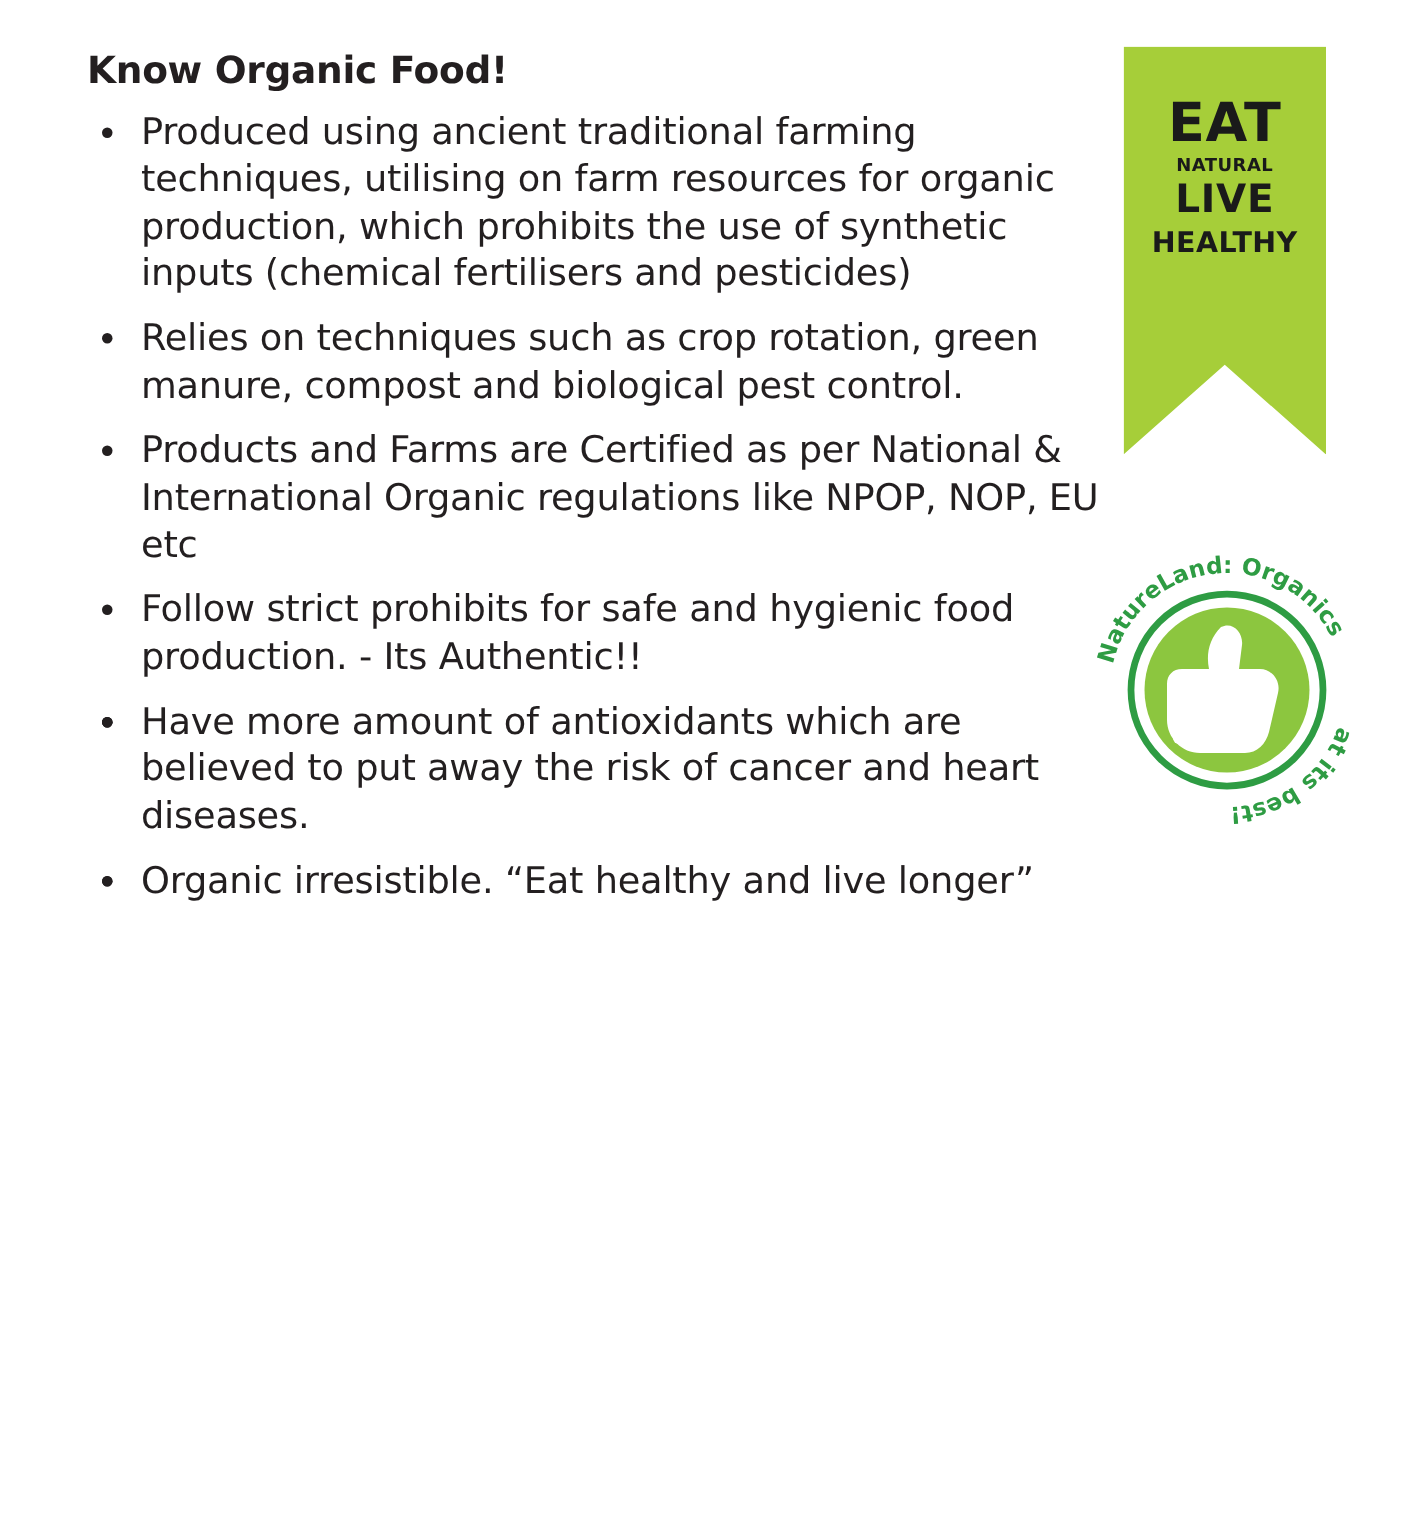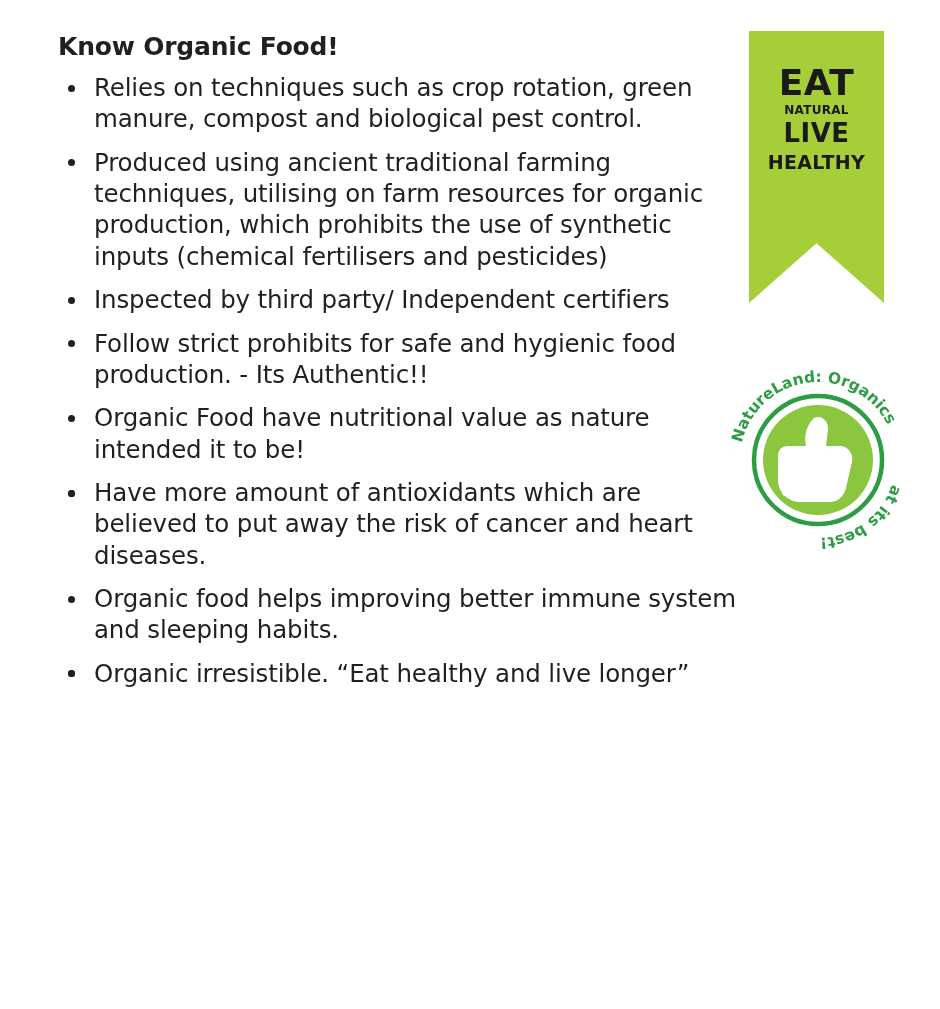--- a/index.html
+++ b/index.html
@@ -122,28 +122,27 @@
   }
 </style>
 </head>
 <body>
 
 <div class="page">
 
   <div class="content">
     <h1 class="title">Know Organic Food!</h1>
     <ul class="bullets">
+      <li><span class="dot"></span><span>Produced using ancient traditional farming techniques, utilising on farm resources for organic production, which prohibits the use of synthetic inputs (chemical fertilisers and pesticides)</span></li>
       <li><span class="dot"></span><span>Relies on techniques such as crop rotation, green manure, compost and biological pest control.</span></li>
-      <li><span class="dot"></span><span>Produced using ancient traditional farming techniques, utilising on farm resources for organic production, which prohibits the use of synthetic inputs (chemical fertilisers and pesticides)</span></li>
-      <li><span class="dot"></span><span>Inspected by third party/ Independent certifiers</span></li>
+      <li><span class="dot"></span><span>Products and Farms are Certified as per National &amp; International Organic regulations like NPOP, NOP, EU etc</span></li>
       <li><span class="dot"></span><span>Follow strict prohibits for safe and hygienic food production. - Its Authentic!!</span></li>
-      <li><span class="dot"></span><span>Organic Food have nutritional value as nature intended it to be!</span></li>
+      <li><span class="dot"></span></li>
       <li><span class="dot"></span></li>
       <li><span class="dot"></span><span>Have more amount of antioxidants which are believed to put away the risk of cancer and heart diseases.</span></li>
-      <li><span class="dot"></span><span>Organic food helps improving better immune system and sleeping habits.</span></li>
       <li><span class="dot"></span></li>
       <li><span class="dot"></span><span>Organic irresistible. “Eat healthy and live longer”</span></li>
     </ul>
   </div>
 
   <div class="ribbon">
     <div class="flag"></div>
     <div class="flagtext">
       <div class="l1">EAT</div>
       <div class="l2">NATURAL</div>

